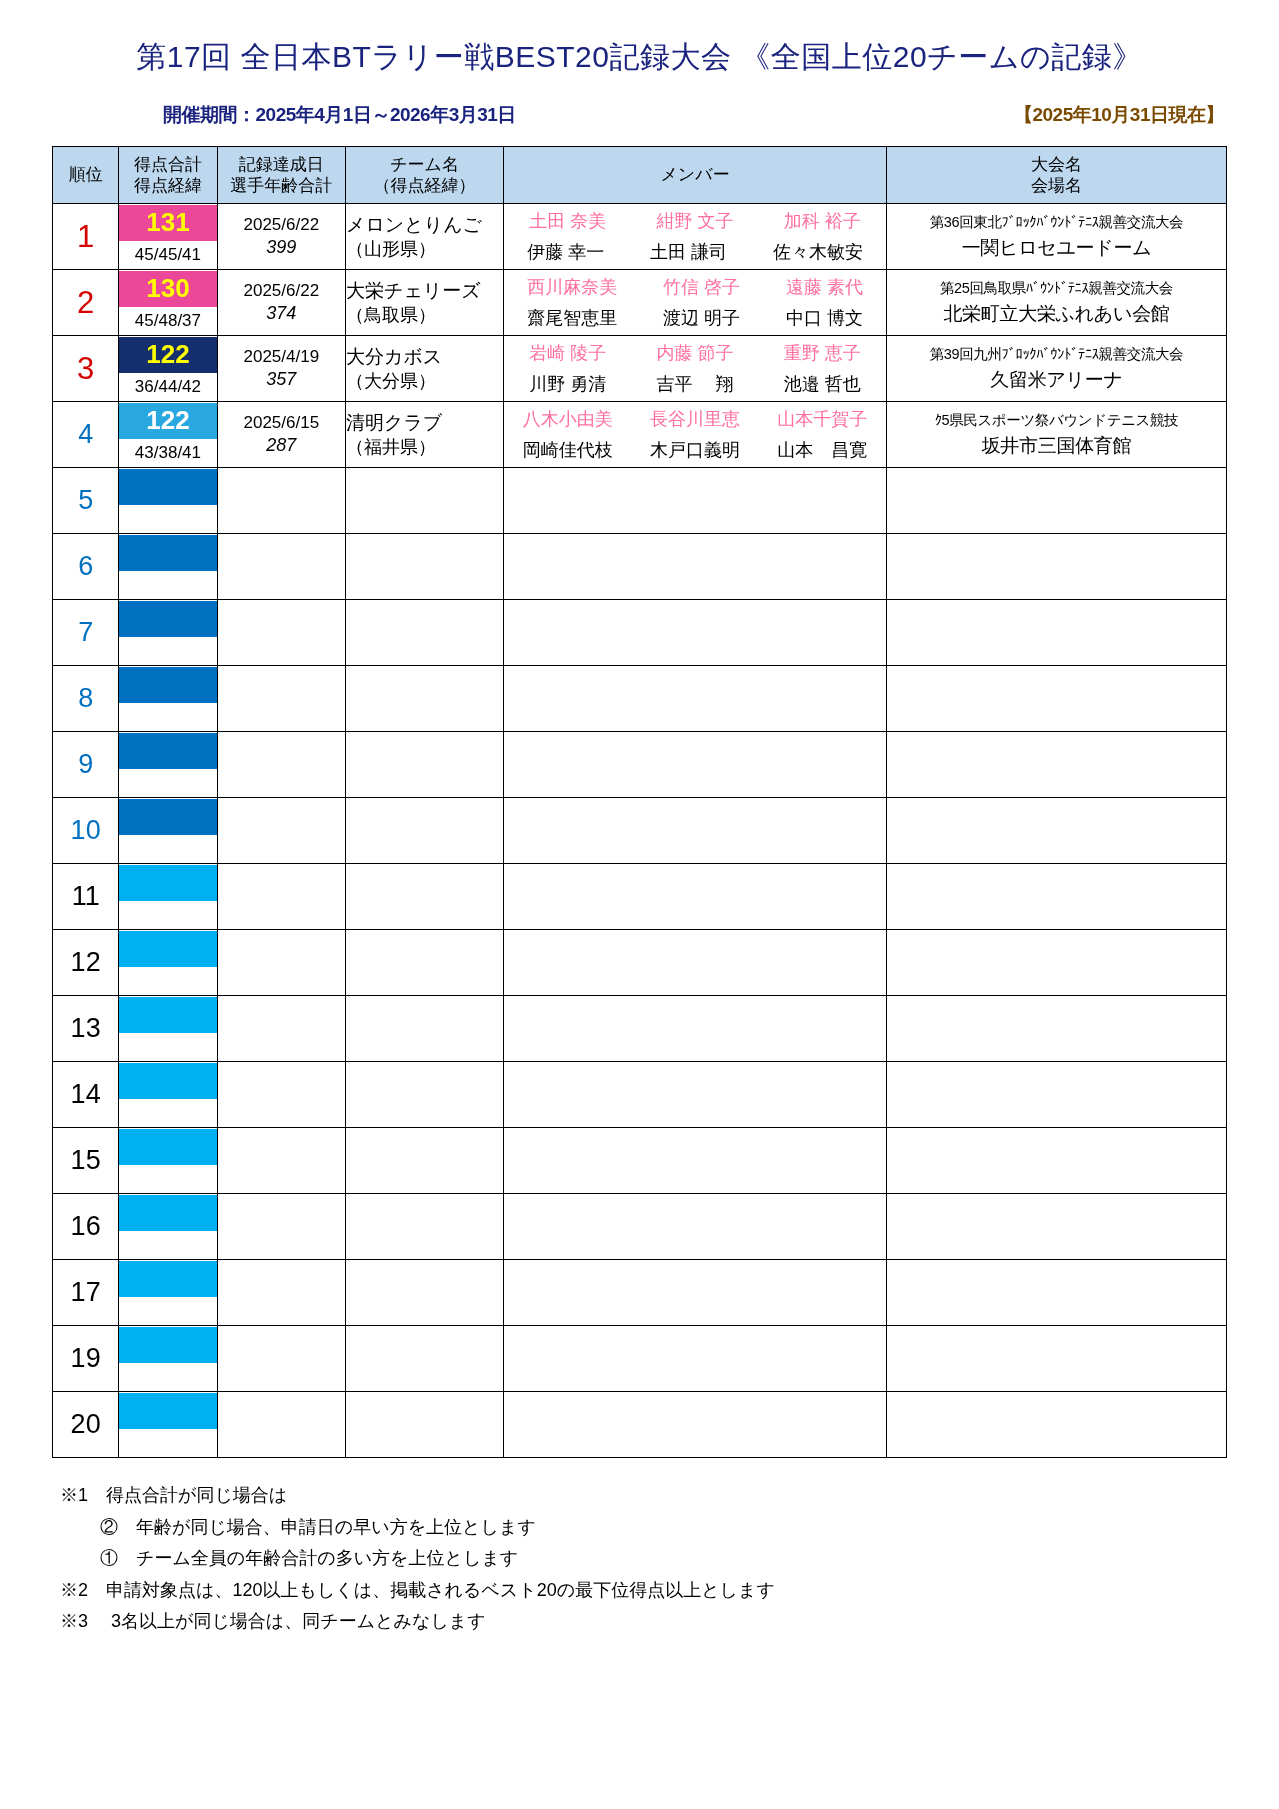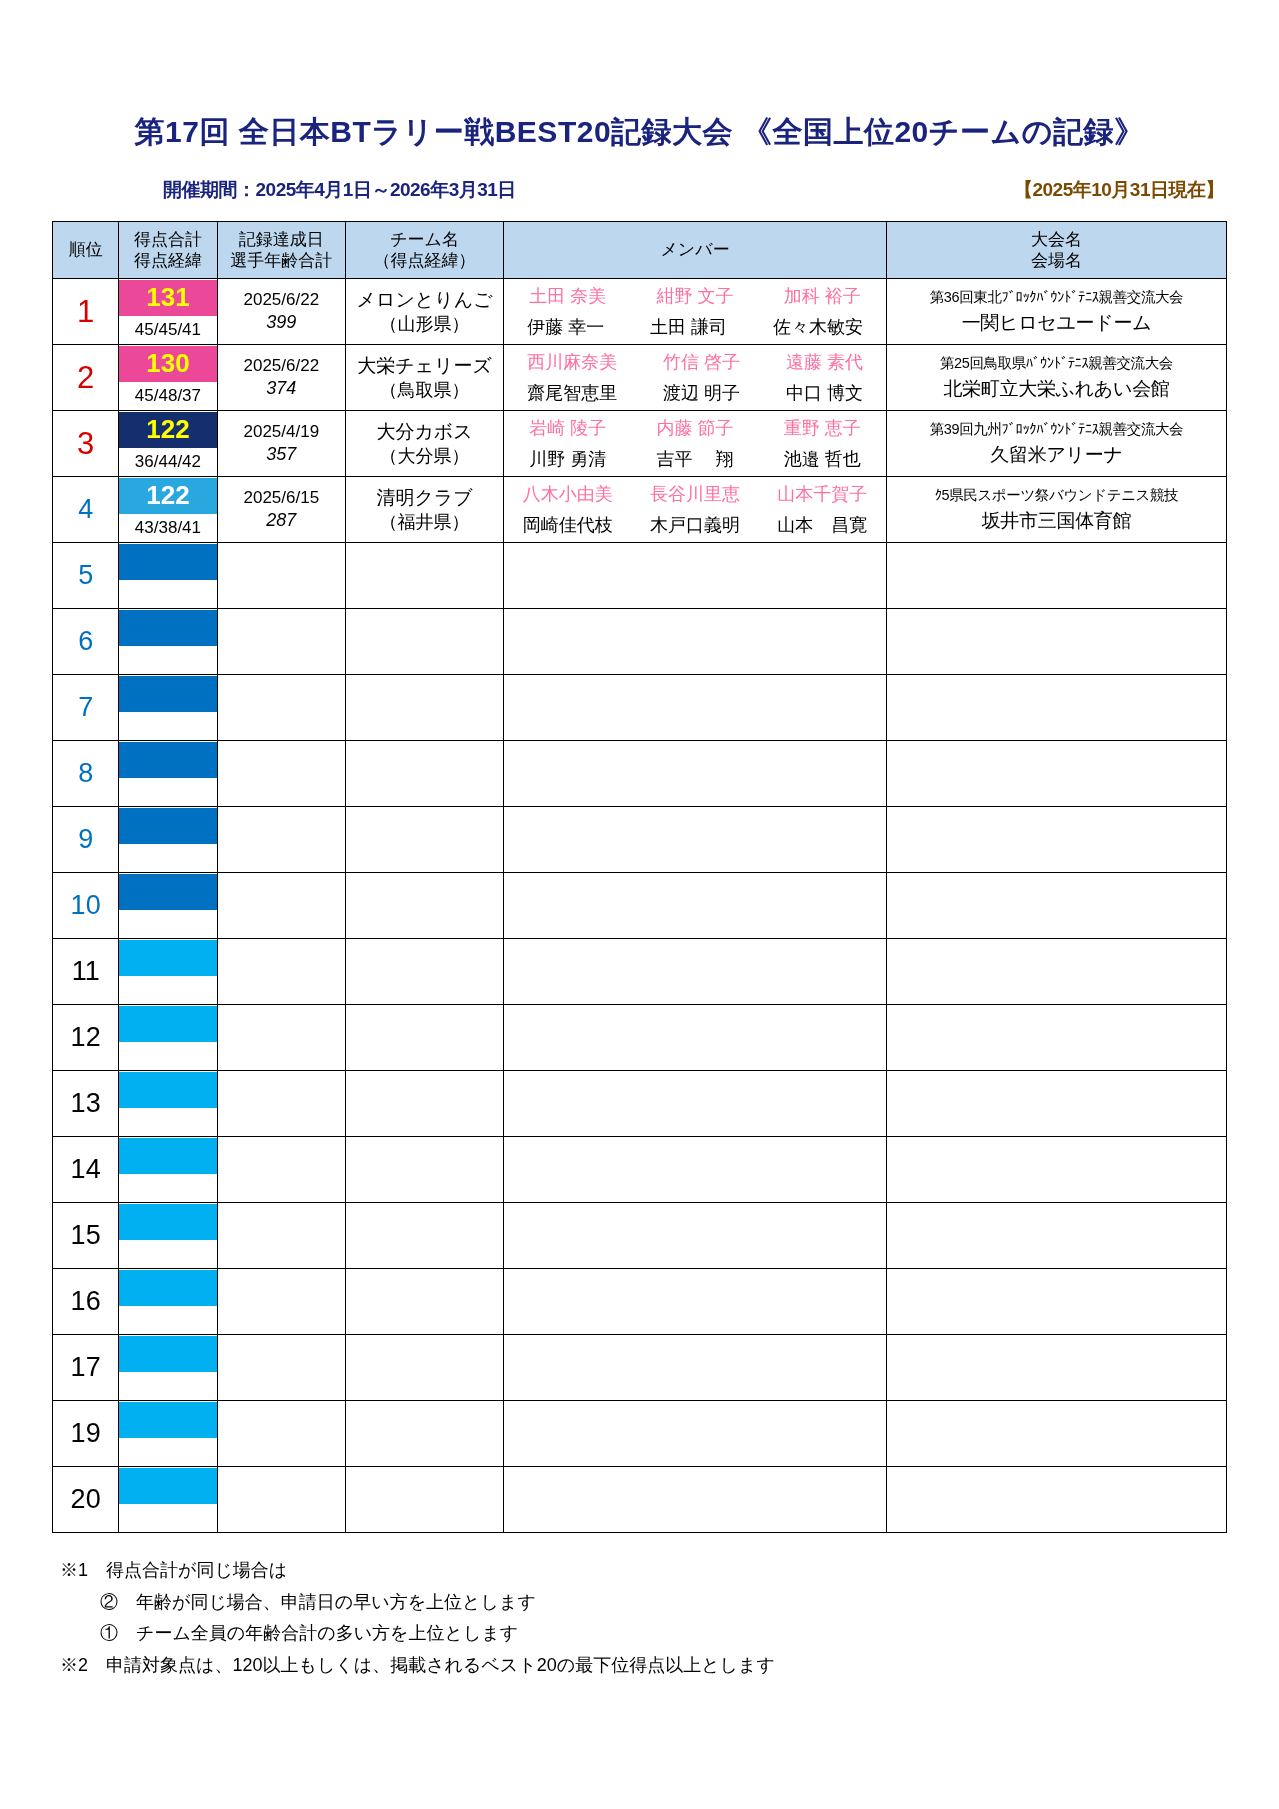--- a/index.html
+++ b/index.html
@@ -17,23 +17,23 @@
   .page {
     width: 1279px;
     height: 1809px;
     position: relative;
     box-sizing: border-box;
     padding: 0;
   }
   .title {
     text-align: center;
     font-size: 30px;
-    font-weight: bold;
+    font-weight: normal;
     color: #1a237e;
-    margin-top: 112px;
+    margin-top: 37px;
     letter-spacing: 0.5px;
   }
   .subhead {
     position: relative;
     margin-top: 24px;
     height: 30px;
   }
   .period {
     position: absolute;
     left: 163px;
@@ -133,21 +133,20 @@
     font-size: 17px;
   }
   .date-cell {
     text-align: center;
     font-size: 17px;
     margin-top: 29px;
   }
   .date-cell .d1 { display:block; }
   .date-cell .d2 { display:block; font-style: italic; font-size: 18px; margin-top: 2px;}
   .team-cell {
-    text-align: center;
     font-size: 19px;
     line-height: 1.35;
   }
   .team-cell .t2 { font-size: 18px; }
   .member-cell {
     font-size: 18px;
   }
   .member-row {
     display: flex;
     justify-content: space-around;
@@ -516,15 +515,16 @@
           <td class="event-cell"></td>
         </tr>
       </tbody>
   </table>
 
   <div class="notes" id="notes-block">
       <div>※1　得点合計が同じ場合は</div>
       <div class="indent1">②　年齢が同じ場合、申請日の早い方を上位とします</div>
       <div class="indent1">①　チーム全員の年齢合計の多い方を上位とします</div>
       <div>※2　申請対象点は、120以上もしくは、掲載されるベスト20の最下位得点以上とします</div>
+      <div>※3　 3名以上が同じ場合は、同チームとみなします</div>
     </div>
 
 </div>
 
 </body></html>

